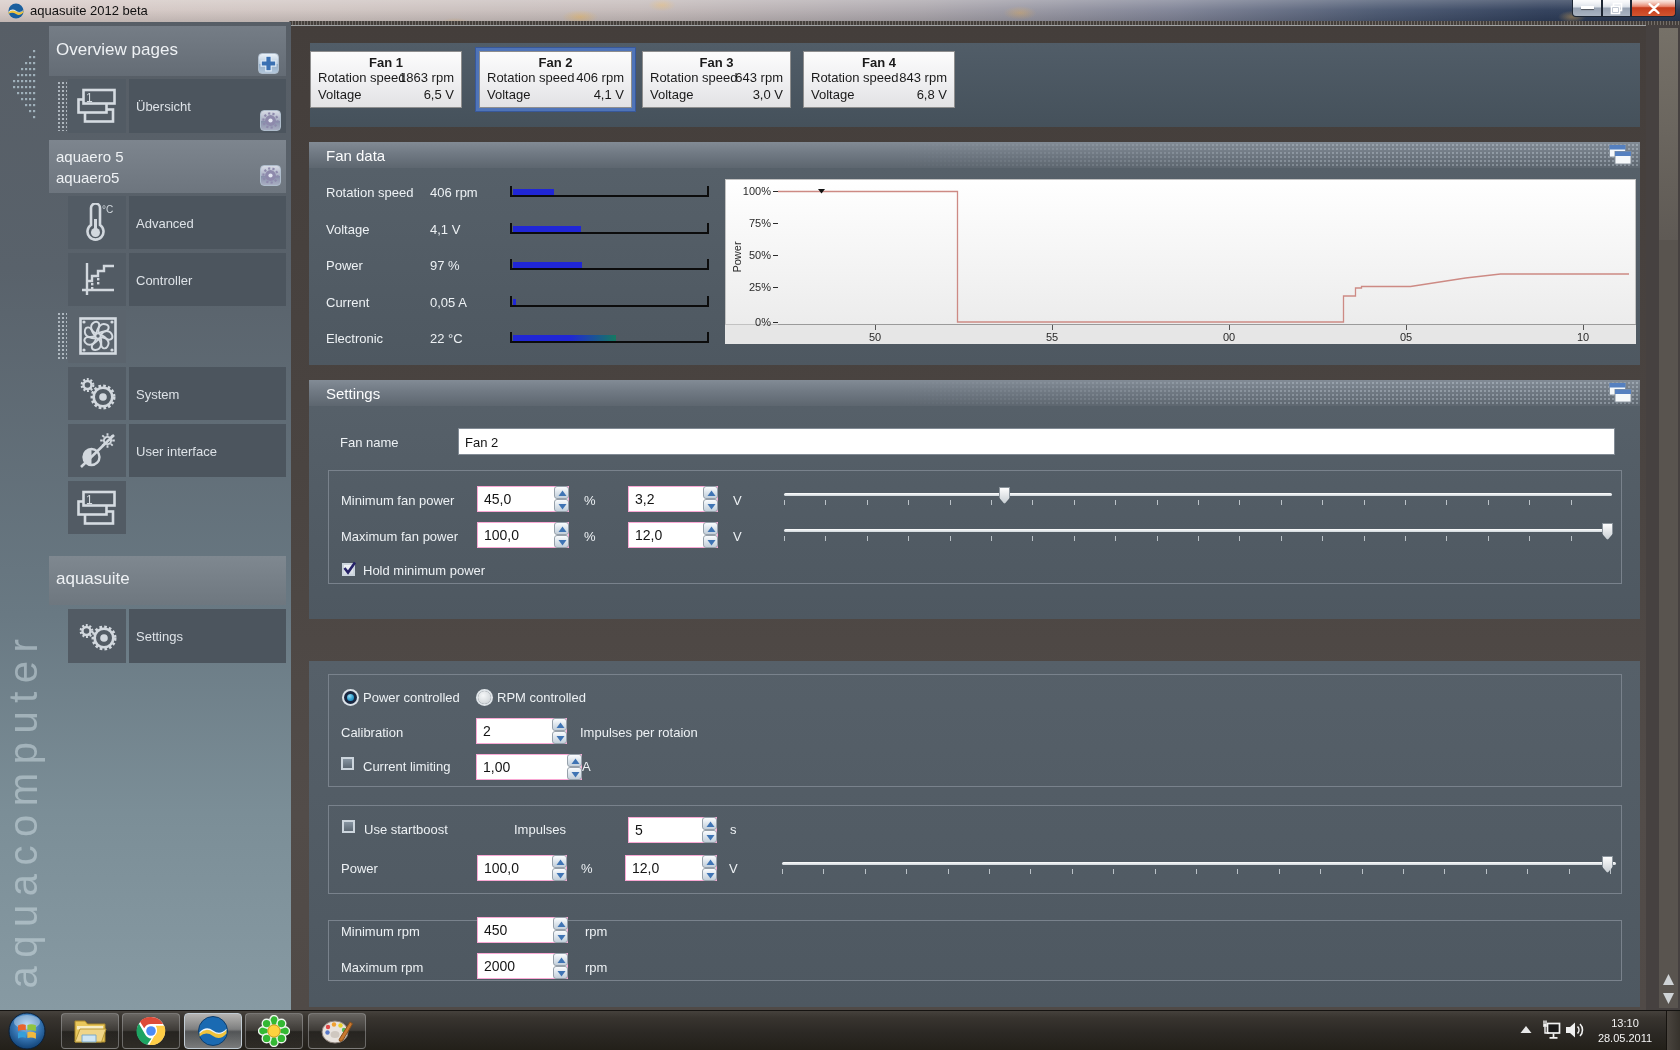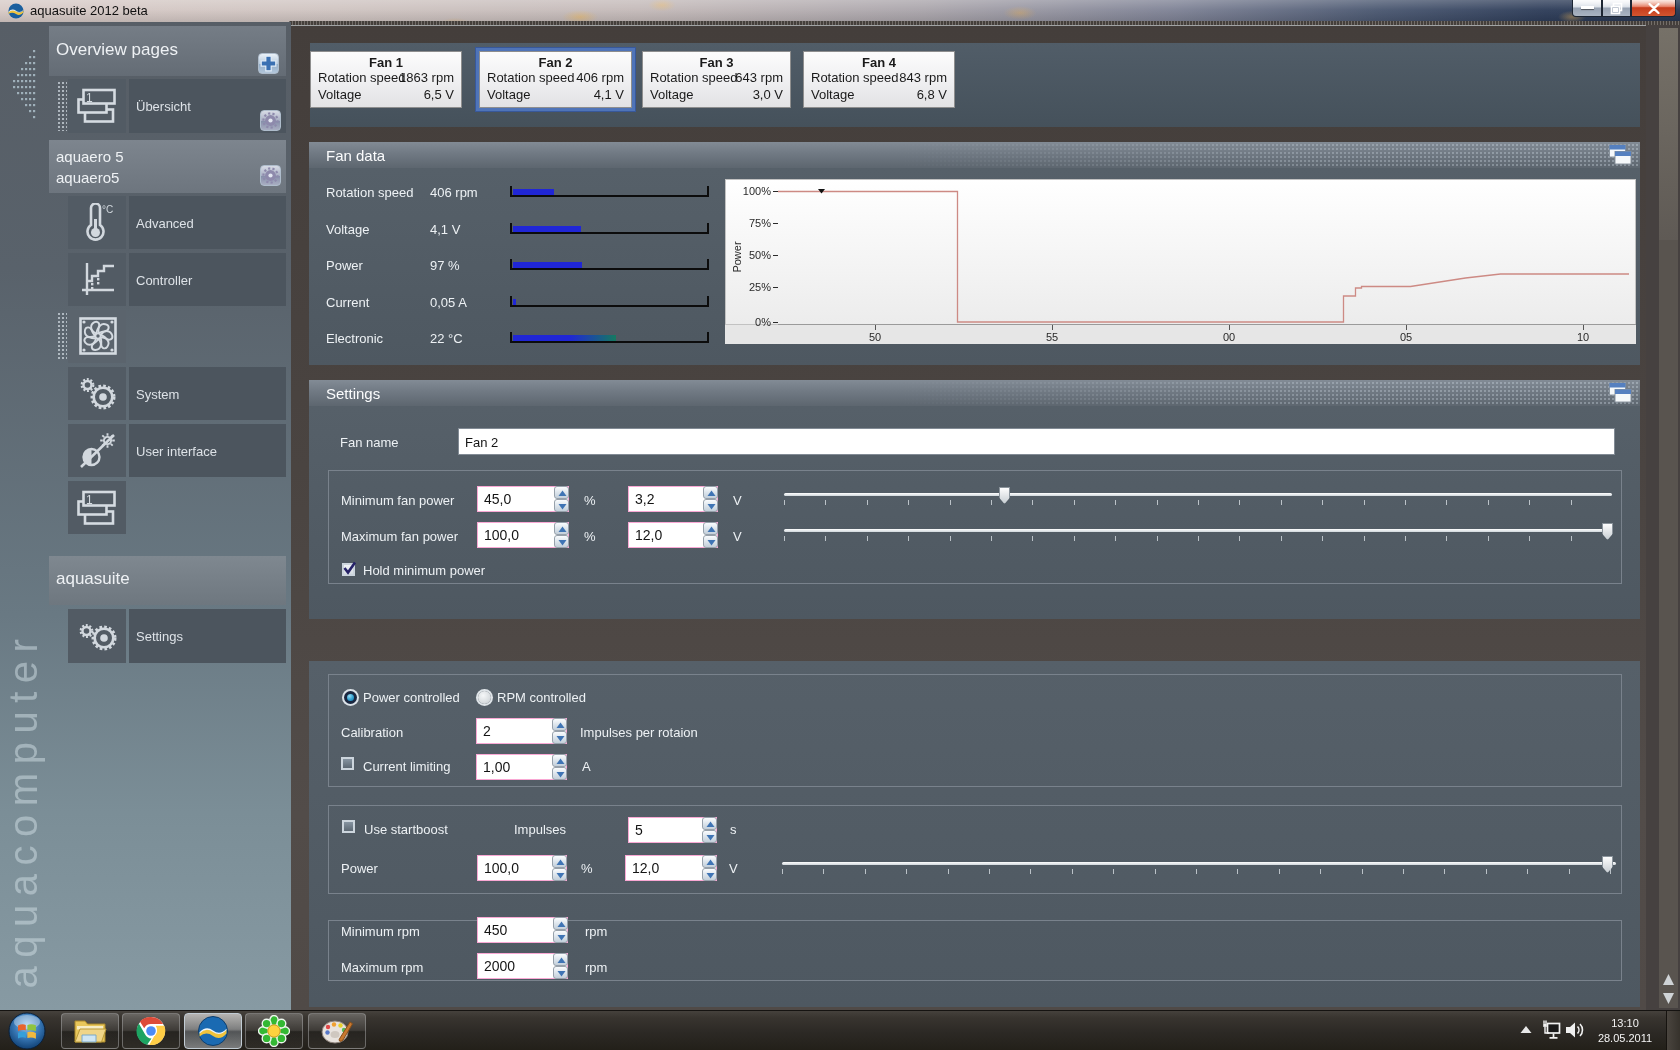--- a/index.html
+++ b/index.html
@@ -634,21 +634,21 @@
    <div class="b" style="top:13px">
           <svg width="11" height="9" viewBox="0 0 11 9">
             <path d="M5.5 7.5 L1.5 2 h8 z" fill="#3f74b4"></path>
           </svg>
         </div>
       </div>
  </div>
  <div class="plabel" style="left:271px;top:90px">Impulses per rotaion</div>
  <div class="cb" style="left:32px;top:122px"></div>
  <div class="plabel" style="left:54px;top:124px">Current limiting</div>
- <div class="spin" style="left:167px;top:119px;width:91px">
+ <div class="spin" style="left:167px;top:119px;width:106px">
       <div class="val">1,00</div>
       <div class="btns">
    <div class="b" style="top:0">
           <svg width="11" height="9" viewBox="0 0 11 9">
             <path d="M5.5 1.5 L9.5 7 H1.5 z" fill="#3f74b4"></path>
           </svg>
         </div>
    <div class="b" style="top:13px">
           <svg width="11" height="9" viewBox="0 0 11 9">
             <path d="M5.5 7.5 L1.5 2 h8 z" fill="#3f74b4"></path>

